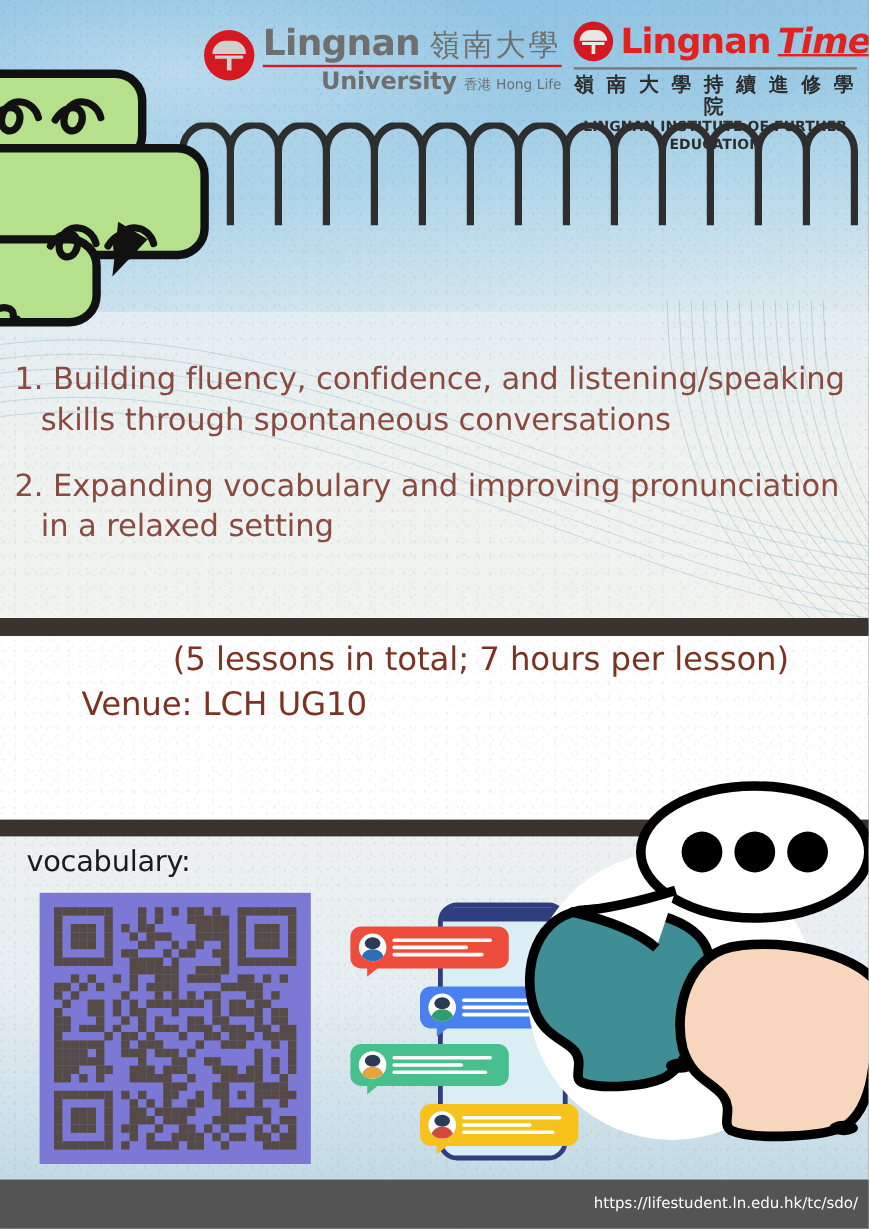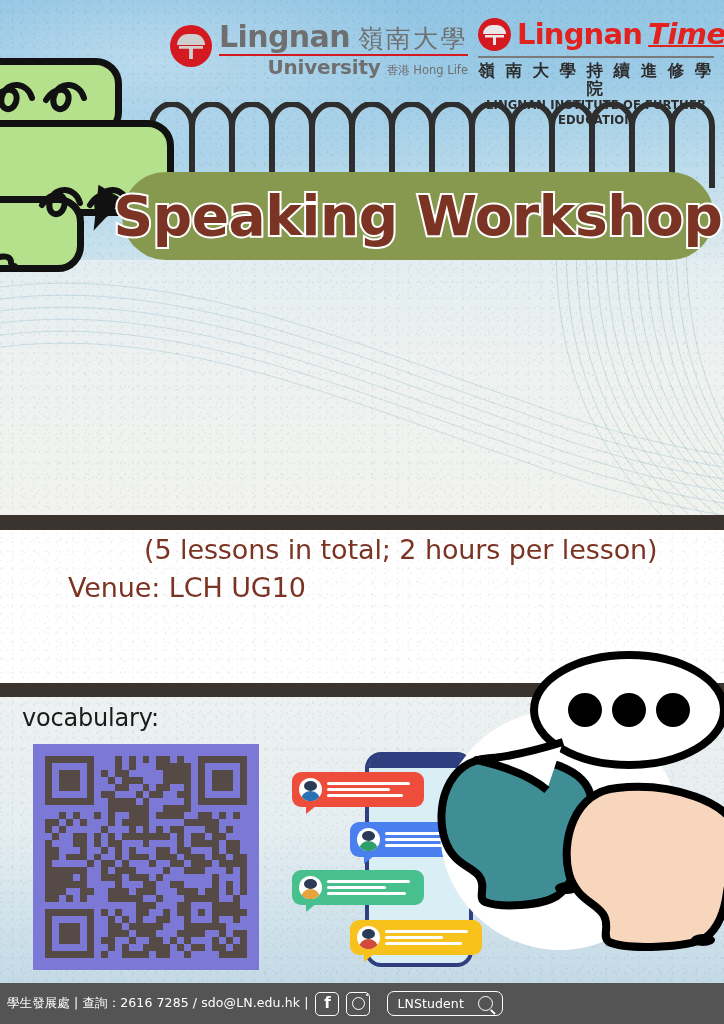--- a/index.html
+++ b/index.html
@@ -247,29 +247,30 @@
       <path d="M-6,45 c10,-16 26,-12 22,2 c-4,12 -18,8 -14,-6 c5,-16 26,-14 30,2"></path>
       <path d="M46,45 c10,-16 26,-12 22,2 c-4,12 -18,8 -14,-6 c5,-16 26,-14 30,2"></path>
       <path d="M42,150 c10,-16 26,-12 22,2 c-4,12 -18,8 -14,-6 c5,-16 26,-14 30,2"></path>
       <path d="M90,150 c10,-16 26,-12 22,2 c-4,12 -18,8 -14,-6 c5,-16 26,-14 30,2"></path>
       <path d="M-6,205 c8,-6 18,-4 17,3"></path>
     </g>
     <circle cx="14" cy="212" r="4" fill="#111"></circle>
   </svg>
   <div class="bub-tail"></div>
 
-  <div class="banner">
-    <span class="banner-title">Speaking Workshop</span>
+
+  <div class="bullets">
+    <div class="bullet">1. Building fluency, confidence, and listening/speaking skills through spontaneous conversations</div>
+    <div class="bullet">2. Expanding vocabulary and improving pronunciation in a relaxed setting</div>
   </div>
 
-
   <div class="divider div1"></div>
 
   <div class="dateblock">
-    <div class="dline indent">(5 lessons in total; 2 hours per lesson)</div>
+    <div class="dline indent">(5 lessons in total; 7 hours per lesson)</div>
     <div class="dline">Venue: LCH UG10</div>
   </div>
 
   <div class="divider div2"></div>
 
   <div class="app-label">vocabulary:</div>
   <div class="qr-wrap">
     <div class="qr-grid" id="qrgrid" style="grid-template-columns: repeat(29, 1fr); grid-template-rows: repeat(29, 1fr);">
         <div class="qr-cell" style="background: rgb(85, 74, 69);"></div>
         <div class="qr-cell" style="background: rgb(85, 74, 69);"></div>
@@ -1182,30 +1183,18 @@
 
       <ellipse cx="334" cy="70" rx="95" ry="55" fill="#ffffff" stroke="#000" stroke-width="8"></ellipse>
       <path d="M268,102 C236,112 206,118 182,120 C208,126 236,136 252,150" fill="#ffffff" stroke="#000" stroke-width="8" stroke-linejoin="round"></path>
       <circle cx="290" cy="70" r="17" fill="#000"></circle>
       <circle cx="334" cy="70" r="17" fill="#000"></circle>
       <circle cx="378" cy="70" r="17" fill="#000"></circle>
     </svg>
   </div>
 
   <div class="footer">
-    <div class="footer-left">
-      <span>學生發展處 | 查詢：2616 7285 / sdo@LN.edu.hk |</span>
-      <span class="fb-ico">
-          <span class="fb-glyph">f</span>
-        </span>
-      <span class="ig-ico">
-          <span class="ig-ring"></span>
-        </span>
-      <span class="lns-box">
-        <span class="lns-text">LNStudent</span>
-        <span class="mag"></span>
-      </span>
-    </div>
     <div class="footer-right">
+      <div>https://lifestudent.ln.edu.hk/tc/sdo/</div>
     </div>
   </div>
 
 </div>
 
 </body></html>

